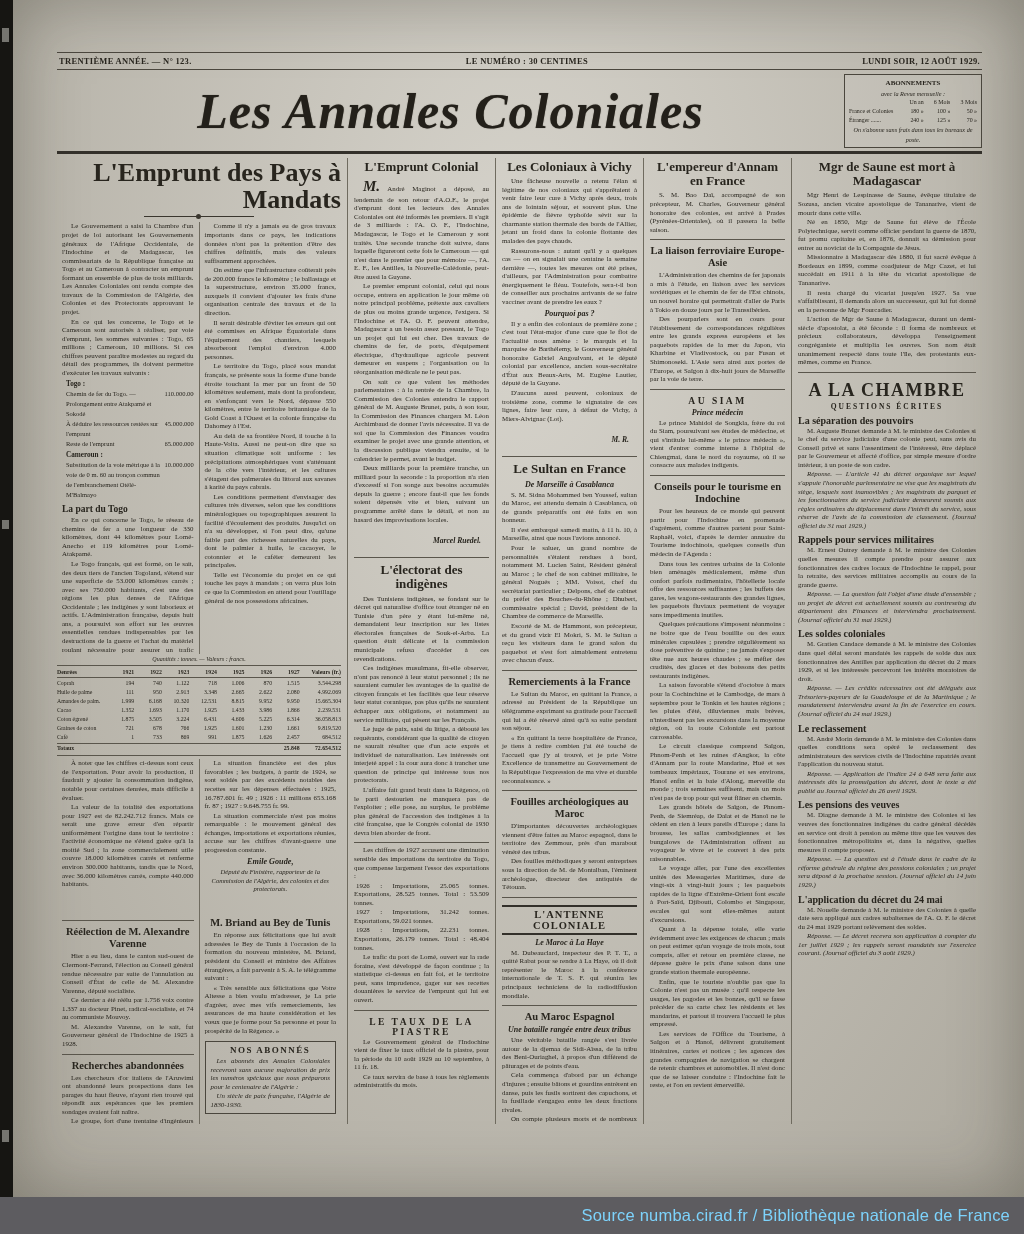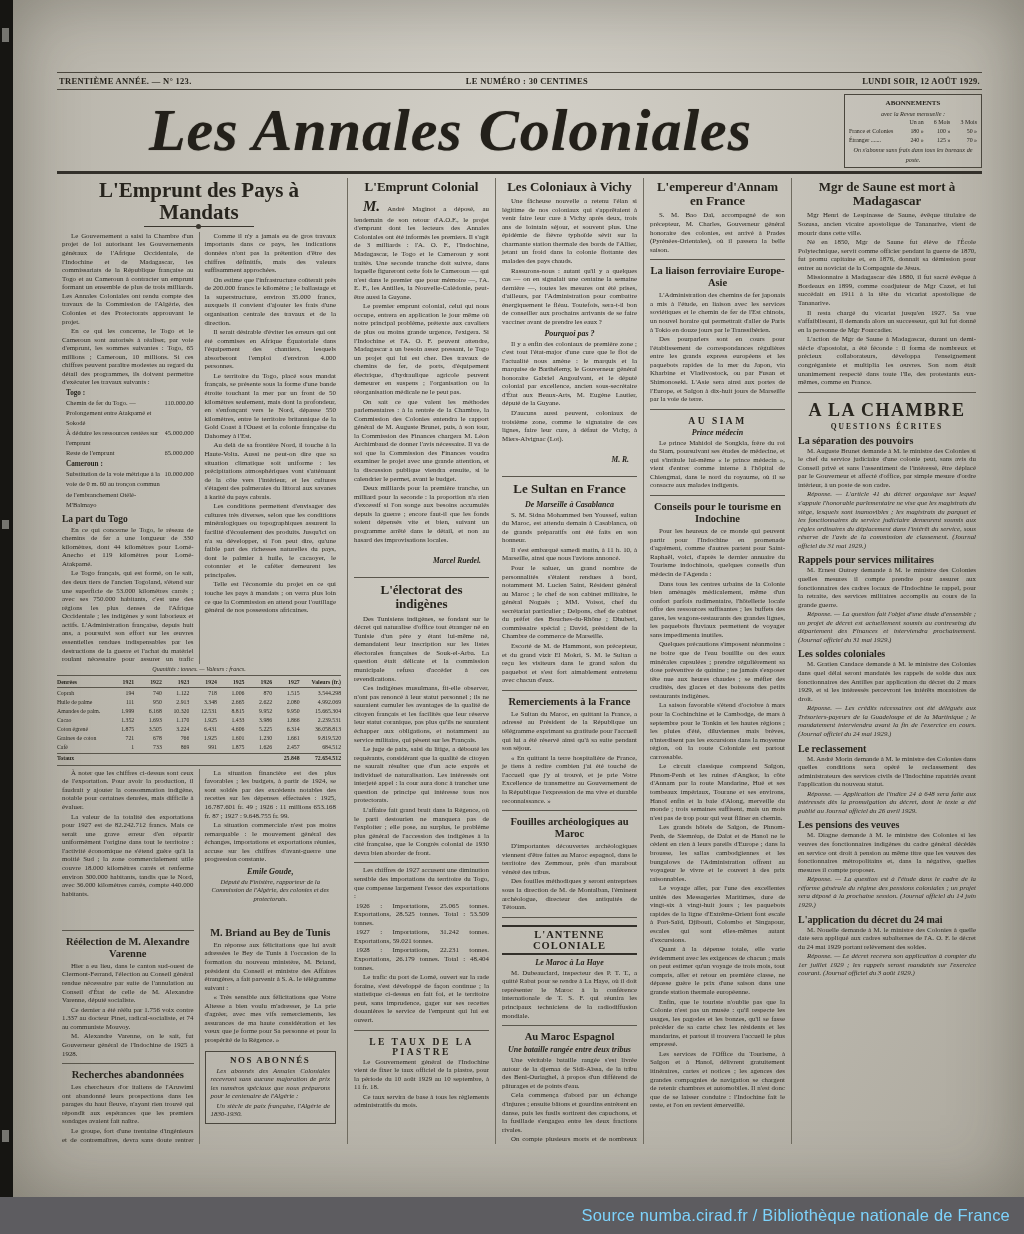--- a/index.html
+++ b/index.html
@@ -1,40 +1,40 @@
 <!DOCTYPE html>
 <html><head>
 <meta charset="utf-8">
 <style>
 *{box-sizing:border-box;margin:0;padding:0}
 body{margin:0;background:#55544f;width:1024px}
 .stage{position:relative;width:1024px;height:1234px;background:#6f6e69;overflow:hidden;font-family:"Liberation Serif",serif;color:#28251e}
 .film{position:absolute;left:0;top:0;width:13px;height:100%;background:#161512}
 .nick{position:absolute;left:2px;width:7px;background:#75746f}
-.page{position:absolute;left:13px;top:0;width:1011px;height:1199px;background:radial-gradient(ellipse at 50% 25%,rgba(255,255,255,.28),rgba(58,54,44,.18) 95%),#c7c3b8;box-shadow:inset 0 0 70px rgba(40,36,26,.35);padding:72px 42px 0 44px}
+.page{position:absolute;left:13px;top:0;width:1011px;height:1199px;background:radial-gradient(ellipse at 50% 25%,rgba(255,255,255,.28),rgba(58,54,44,.18) 95%),#c7c3b8;box-shadow:inset 0 0 70px rgba(40,36,26,.35);padding:52px 42px 0 44px}
 .topline{display:flex;justify-content:space-between;border-top:1px solid #4a463d;border-bottom:1px solid #4a463d;font-size:8.5px;padding:3px 2px;font-weight:bold;letter-spacing:.3px}
 .mast{display:flex;align-items:stretch;margin-top:4px}
 .mbox{border:1px solid #4a463d;font-size:6.2px;text-align:center;padding:3px 4px;line-height:1.5;width:138px;background:rgba(255,255,255,.06)}
 .mbox .b{font-weight:bold;font-size:7px}
-.mtitle{flex:1;text-align:center;align-self:center;font-size:60px;font-weight:bold;font-style:italic;letter-spacing:1px;color:#23201a;text-shadow:0 0 1px rgba(30,25,15,.55)}
+.mtitle{flex:1;text-align:center;align-self:center;font-size:50px;font-weight:bold;font-style:italic;letter-spacing:1px;color:#23201a;text-shadow:0 0 1px rgba(30,25,15,.55)}
 .mbox .trow{font-size:5.9px}
 .subrow{display:flex;justify-content:space-between;align-items:center;font-size:6.2px;border-top:1px solid #4a463d;margin-top:4px;padding:2px;gap:10px}
 .subrow .mid{font-weight:bold;font-size:7.6px;letter-spacing:.5px}
 .subrow .side{width:235px;font-style:italic;line-height:1.2}
 .thick{border-top:3px solid #33302a;margin-top:3px}
 .cols{display:flex;height:966px;overflow:hidden;margin-top:4px}
 .col{overflow:hidden;padding:0 6px}
 .col+.col{border-left:1px solid #6f6b5f}
 .colA{width:290px;padding-left:0}
 .colB,.colC,.colD{width:148px}
 .colE{flex:1}
 .body{font-size:6.9px;line-height:1.24;text-align:justify}
 .body p{margin:0 0 1px;text-indent:9px}
 .stats p{text-indent:2px}
-.h-main{font-size:21px;font-weight:bold;text-align:center;margin:1px 0 0;line-height:1.05}
+.h-main{font-size:26px;font-weight:bold;text-align:right;margin:1px 0 0;line-height:1.05}
 .flour{width:110px;margin:3px auto 5px;border-bottom:1.5px solid #3a362e;position:relative}
 .flour::after{content:"";position:absolute;left:50%;top:-2px;width:5px;height:5px;margin-left:-3px;background:#3a362e;border-radius:50%}
 .duo{display:flex}
 .duo>.dcol{flex:1;overflow:hidden;padding:0 5px}
 .duo>.dcol+.dcol{border-left:1px solid #6f6b5f}
 .a1{height:432px}
 .a2{height:156px}
 .abot{height:220px}
 .h-sub{font-size:9.5px;font-weight:bold;text-align:left;margin:4px 0 2px}
 .h-md{font-size:13px;font-weight:bold;text-align:center;margin:2px 0 3px;line-height:1.1}

